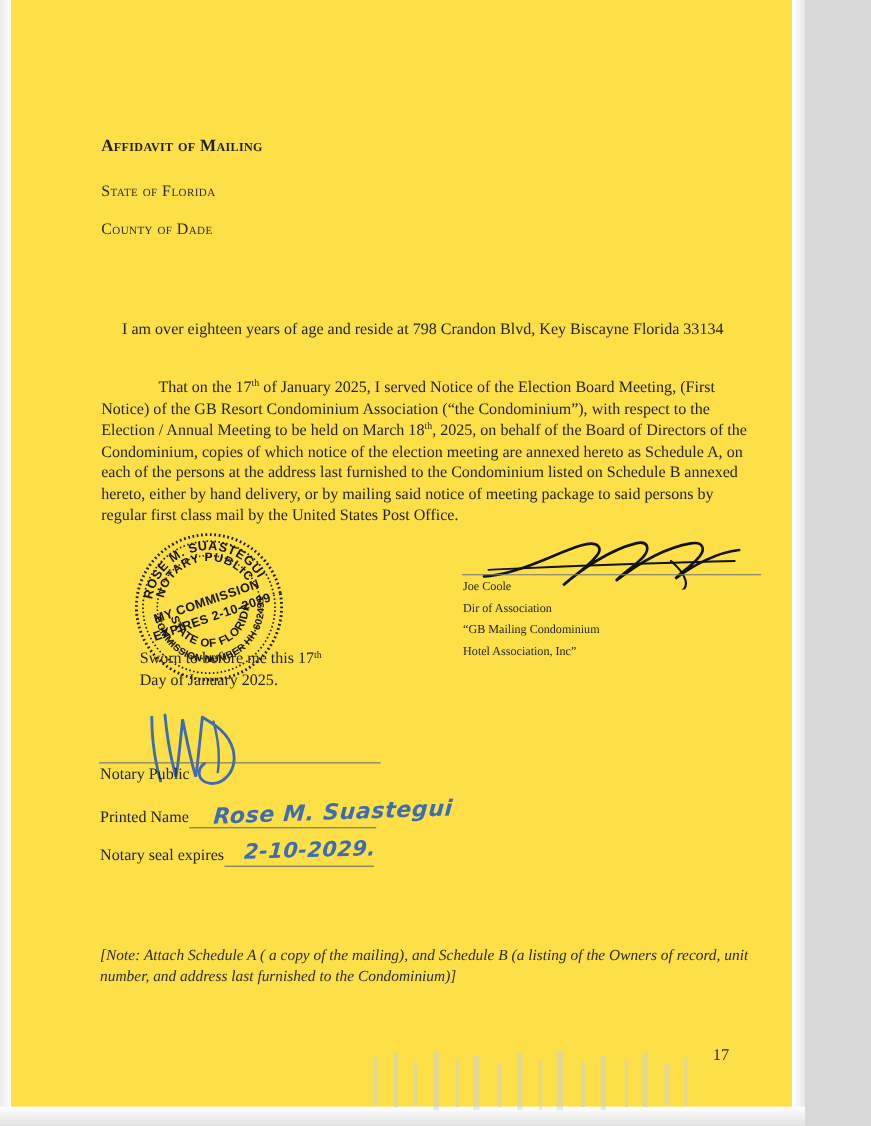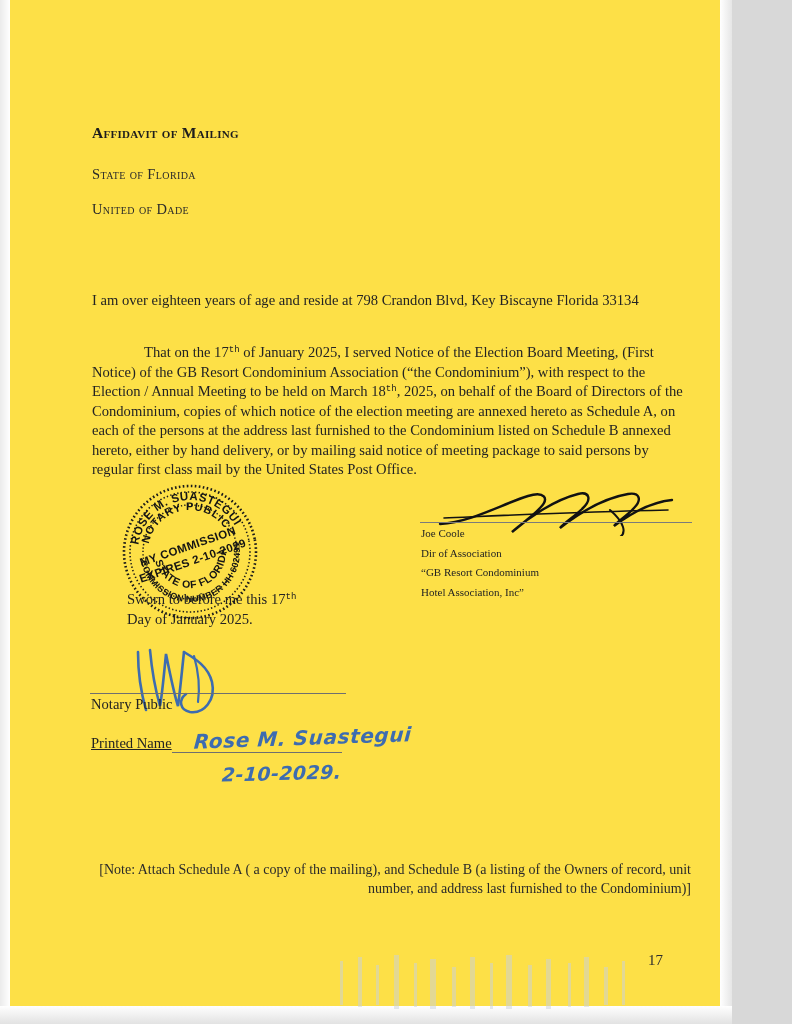--- a/index.html
+++ b/index.html
@@ -69,28 +69,27 @@
     left: 92px;
     width: 600px;
     font-size: 14.6px;
     line-height: 19.5px;
     color: #232323;
     text-align: left;
     text-indent: 52px;
   }
   .body-para.no-indent { text-indent: 0; }
   #para-1 { top: 256px; }
-  #para-2 { top: 291px; }
+  #para-2 { top: 291px; margin-left: 19px; }
   #para-3 { top: 343px; }
 
   sup.ord {
     font-size: 0.62em;
     vertical-align: 0.52em;
     line-height: 0;
-    font-family: Liberation Mono, monospace;
   }
 
   
   #notary-seal {
     position: absolute;
     left: 122px;
     top: 484px;
     width: 136px;
     height: 136px;
     transform: rotate(-11deg);
@@ -161,21 +160,21 @@
     position: absolute;
     left: 91px;
     font-size: 14.6px;
     color: #232323;
     display: flex;
     align-items: flex-end;
     white-space: nowrap;
   }
   #printed-name-row { top: 735px; }
   #seal-expires-row { top: 770px; }
-  .field-label { padding-bottom: 1px; text-decoration: underline; }
+  .field-label { padding-bottom: 1px; }
   .field-rule {
     display: inline-block;
     border-bottom: 1px solid #6f6f6f;
     height: 17px;
     position: relative;
   }
   #printed-name-rule { width: 170px; }
   #seal-expires-rule { width: 136px; }
 
   .ink {
@@ -203,22 +202,22 @@
   }
 
   
   #footer-note {
     position: absolute;
     left: 91px;
     top: 860px;
     width: 600px;
     font-size: 14px;
     line-height: 19px;
+    font-style: italic;
     color: #2a2a2a;
-    text-align: right;
   }
   #page-number {
     position: absolute;
     left: 648px;
     top: 952px;
     font-size: 15px;
     color: #2d2d2d;
   }
   
   #scan-smudge {
@@ -236,21 +235,21 @@
 
 <div id="page">
 
   <div class="edge-shade-left"></div>
   <div class="edge-shade-right"></div>
   <div class="edge-shade-bottom"></div>
 
   <div class="doc-title">Affidavit of Mailing</div>
 
   <div class="caption-line" id="state-line">State of Florida</div>
-  <div class="caption-line" id="county-line">United of Dade</div>
+  <div class="caption-line" id="county-line">County of Dade</div>
 
 
   <div class="body-para no-indent" id="para-2">I am over eighteen years of age and reside at 798 Crandon Blvd, Key Biscayne Florida 33134</div>
 
   <div class="body-para" id="para-3"><span>That on the 17</span><sup class="ord">th</sup><span> of January 2025, I served Notice of the Election Board Meeting, (First Notice) of the GB Resort Condominium Association (“the Condominium”), with respect to the Election / Annual Meeting to be held on March 18</span><sup class="ord">th</sup><span>, 2025, on behalf of the Board of Directors of the Condominium, copies of which notice of the election meeting are annexed hereto as Schedule A, on each of the persons at the address last furnished to the Condominium listed on Schedule B annexed hereto, either by hand delivery, or by mailing said notice of meeting package to said persons by regular first class mail by the United States Post Office.</span></div>
 
   <div id="notary-seal">
     <svg width="136" height="136" viewBox="0 0 136 136" xmlns="http://www.w3.org/2000/svg">
       <defs>
         <path id="arcTop" d="M 16,68 A 52,52 0 0 1 120,68" fill="none"></path>
@@ -287,21 +286,21 @@
              C96,30 122,12 146,6 C158,3 160,12 150,21 C143,28 132,35 128,40
              C146,26 172,10 196,6 C208,4 210,12 202,20 C196,27 186,33 182,38
              C198,26 220,14 240,12" fill="none" stroke="#121212" stroke-width="2.4" stroke-linecap="round"></path>
     <path d="M12,30 C60,28 140,24 236,22" fill="none" stroke="#121212" stroke-width="1.6" stroke-linecap="round"></path>
     <path d="M178,22 C192,34 196,46 186,50" fill="none" stroke="#121212" stroke-width="2" stroke-linecap="round"></path>
   </svg>
   <div id="affiant-sign-line"></div>
   <div id="affiant-block">
     <div>Joe Coole</div>
     <div>Dir of Association</div>
-    <div>“GB Resort Condominium</div>
+    <div>“GB Mailing Condominium</div>
     <div>Hotel Association, Inc”</div>
   </div>
 
   <div id="sworn-block">
     <div><span>Sworn to before me this 17</span><sup class="ord">th</sup></div>
     <div>Day of January 2025.</div>
   </div>
 
   <svg id="notary-signature-ink" viewBox="0 0 120 78">
     <path d="M6,4 C6,26 10,48 14,62" fill="none" stroke="#3d6cb0" stroke-width="2.6" stroke-linecap="round"></path>
@@ -312,20 +311,24 @@
   </svg>
   <div id="notary-sign-line"></div>
   <div id="notary-public-label">Notary Public</div>
 
   <div class="field-row" id="printed-name-row">
     <span class="field-label">Printed Name</span>
     <span class="field-rule" id="printed-name-rule"></span>
   </div>
   <div class="ink" id="printed-name-ink">Rose M. Suastegui</div>
 
+  <div class="field-row" id="seal-expires-row">
+    <span class="field-label">Notary seal expires</span>
+    <span class="field-rule" id="seal-expires-rule"></span>
+  </div>
   <div class="ink" id="seal-expires-ink">2-10-2029.</div>
 
   <div id="footer-note">[Note: Attach Schedule A ( a copy of the mailing), and Schedule B (a listing of the Owners of record, unit number, and address last furnished to the Condominium)]</div>
 
   <svg id="scan-smudge" viewBox="0 0 330 58">
     <g fill="#c9d2e0">
       <rect x="10" y="6" width="3" height="44"></rect>
       <rect x="28" y="2" width="4" height="50"></rect>
       <rect x="46" y="10" width="3" height="40"></rect>
       <rect x="64" y="0" width="5" height="54"></rect>

